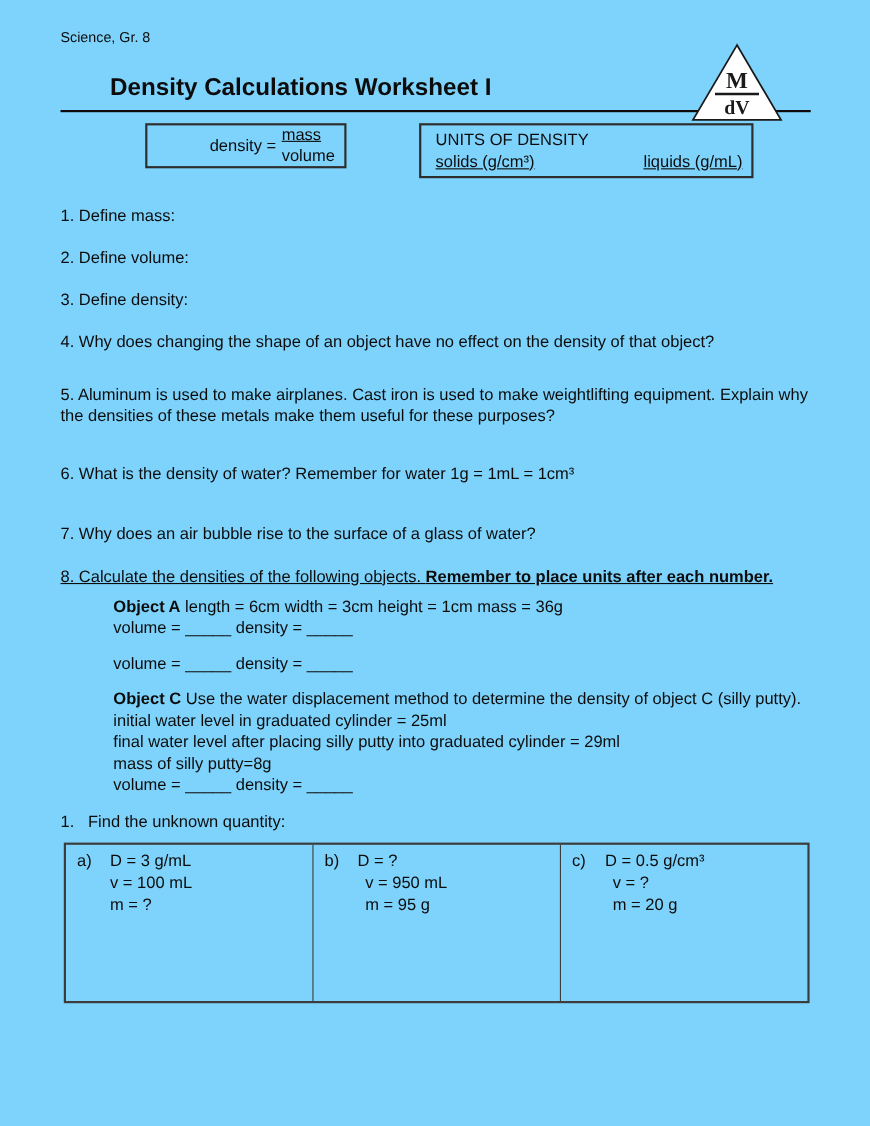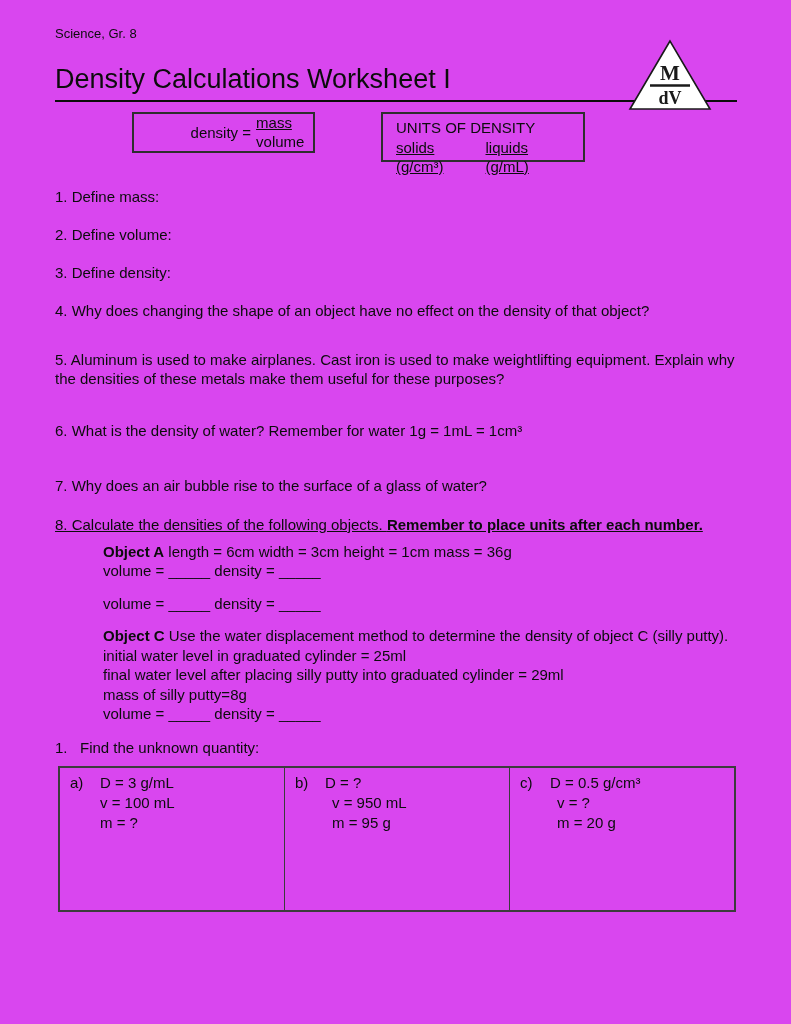--- a/index.html
+++ b/index.html
@@ -1,38 +1,38 @@
 <!DOCTYPE html>
 <html><head>
 <meta charset="utf-8">
 <style>
   * { margin:0; padding:0; box-sizing:border-box; }
   html,body { background:#e8e8e8; }
   .page {
-    width:791px; height:1024px; margin:0 auto; background:#d946ef;
+    width:791px; height:1024px; margin:0 auto; background:#7dd3fc;
     color:#0c0c0c; font-family:"Liberation Sans","DejaVu Sans",sans-serif;
     font-size:15px; line-height:19px; position:relative;
     padding:26px 54px 0 55px; overflow:hidden;
   }
   .doc-header div { font-size:13px; line-height:15.5px; }
   .title-block { margin-top:24px; border-bottom:2px solid #0c0c0c; padding-bottom:8px; }
-  .page-title { font-size:27px; line-height:26px; font-weight:normal; }
+  .page-title { font-size:22px; line-height:26px; font-weight:bold;margin-left:45px; }
   .density-triangle { position:absolute; top:38px; right:79px; width:84px; height:74px; }
   .density-triangle text { font-family:"Liberation Serif","DejaVu Serif",serif; font-weight:bold; fill:#1a1a1a; }
 
   .boxes-row { margin-top:10px; display:flex; align-items:flex-start; }
   .formula-box {
     margin-left:77px; width:183px; height:41px; border:2px solid #2e2e2e;
     display:flex; align-items:center; justify-content:center;padding-left:48px;
   }
   .formula-lhs { margin-right:5px; }
   .fraction { display:inline-block; text-align:left; }
   .frac-num { text-decoration:underline; }
   .units-box {
-    margin-left:66px; width:204px; height:50px; border:2px solid #2e2e2e;
+    margin-left:66px; width:304px; height:50px; border:2px solid #2e2e2e;
     padding:4px 8px 0 13px;
   }
   .units-values { display:flex; justify-content:space-between; margin-top:1px;text-decoration:underline; }
 
   .questions { margin-top:25px; }
   .q1,.q2,.q3 { margin-bottom:19px; }
   .q4 { margin-bottom:30px; }
   .q5 { margin-bottom:33px; }
   .q6 { margin-bottom:36px; }
   .q7 { margin-bottom:20px; }

